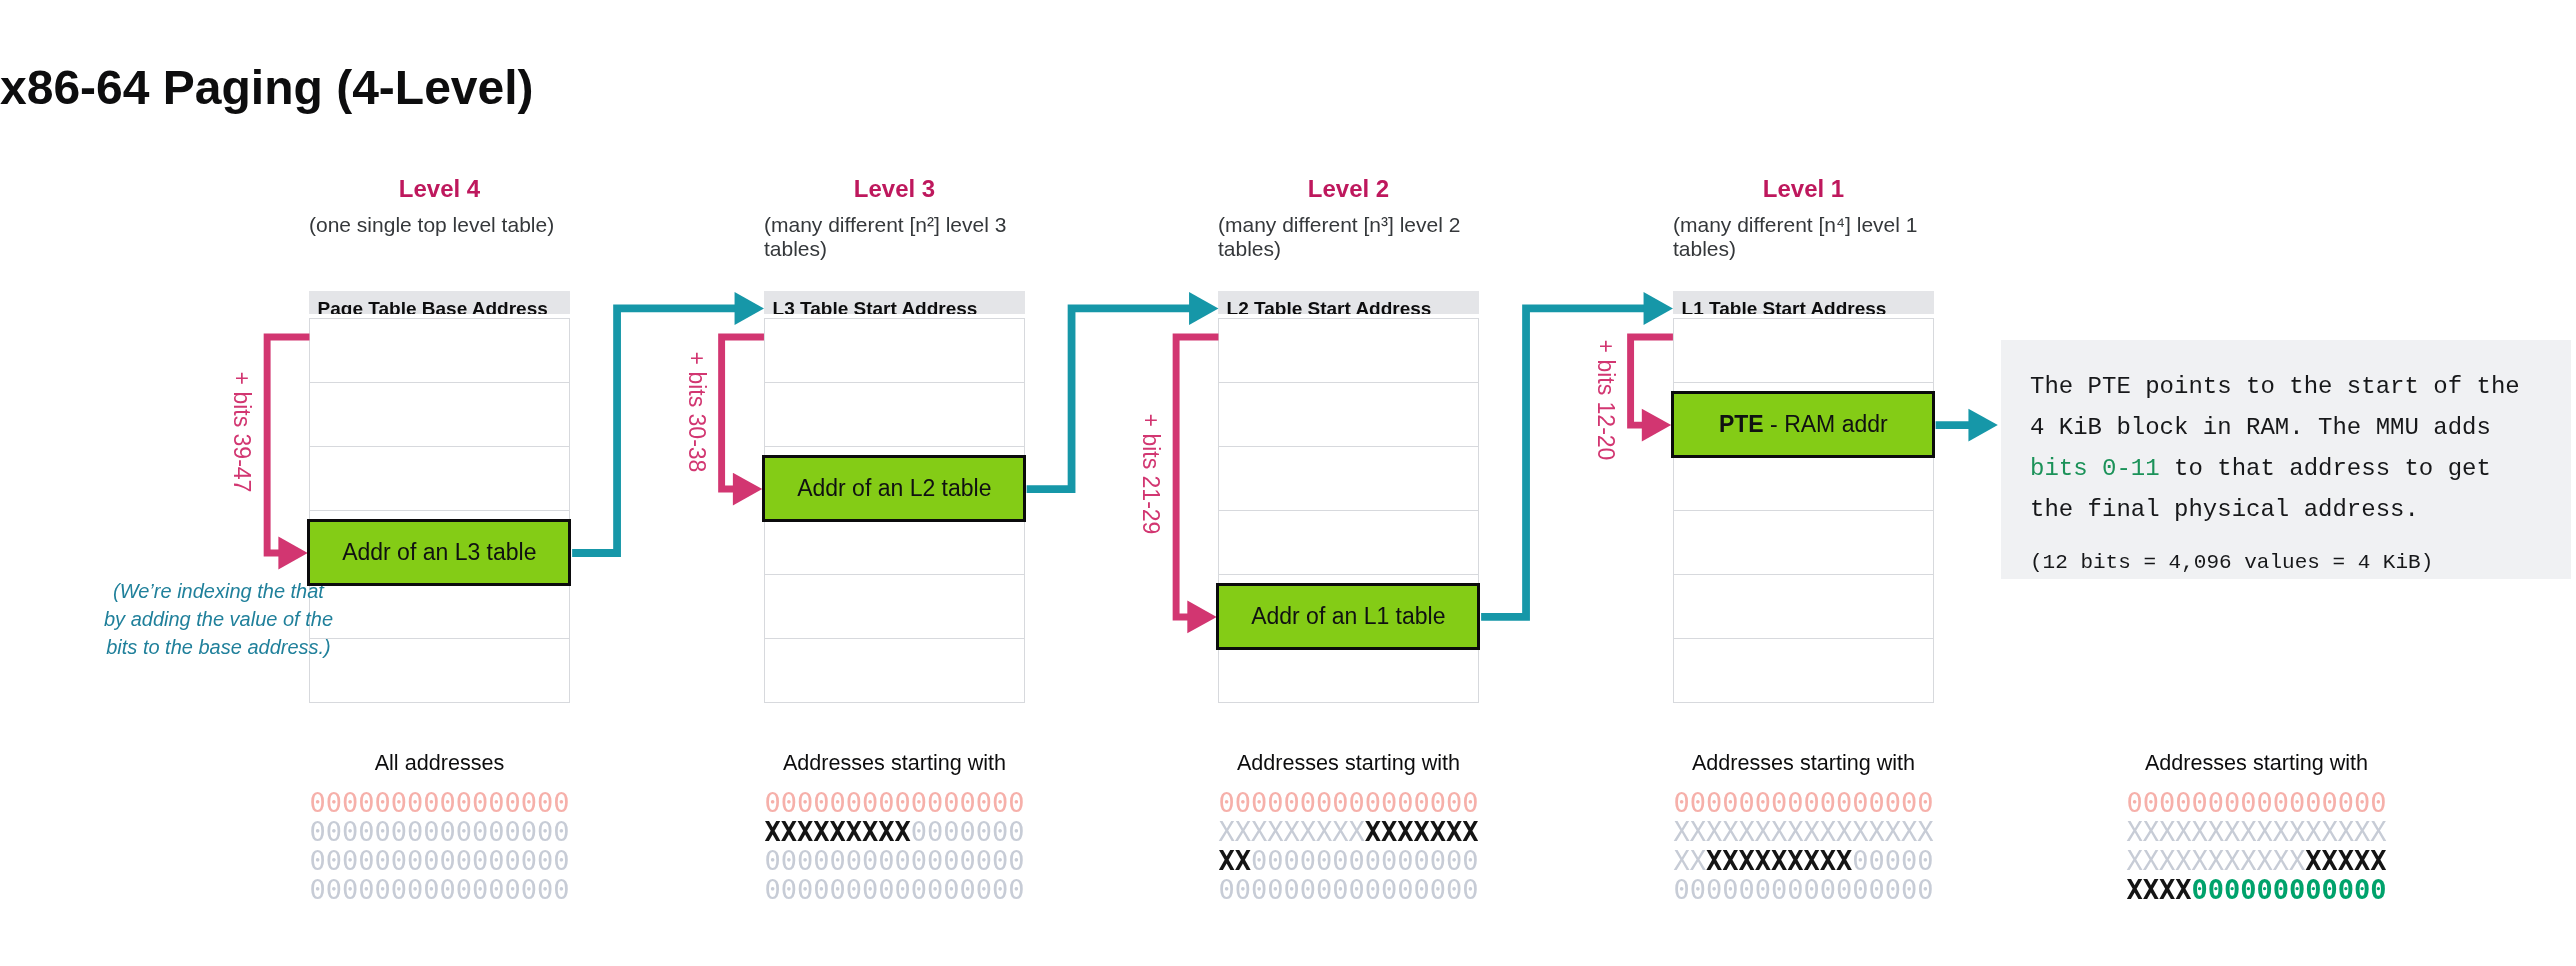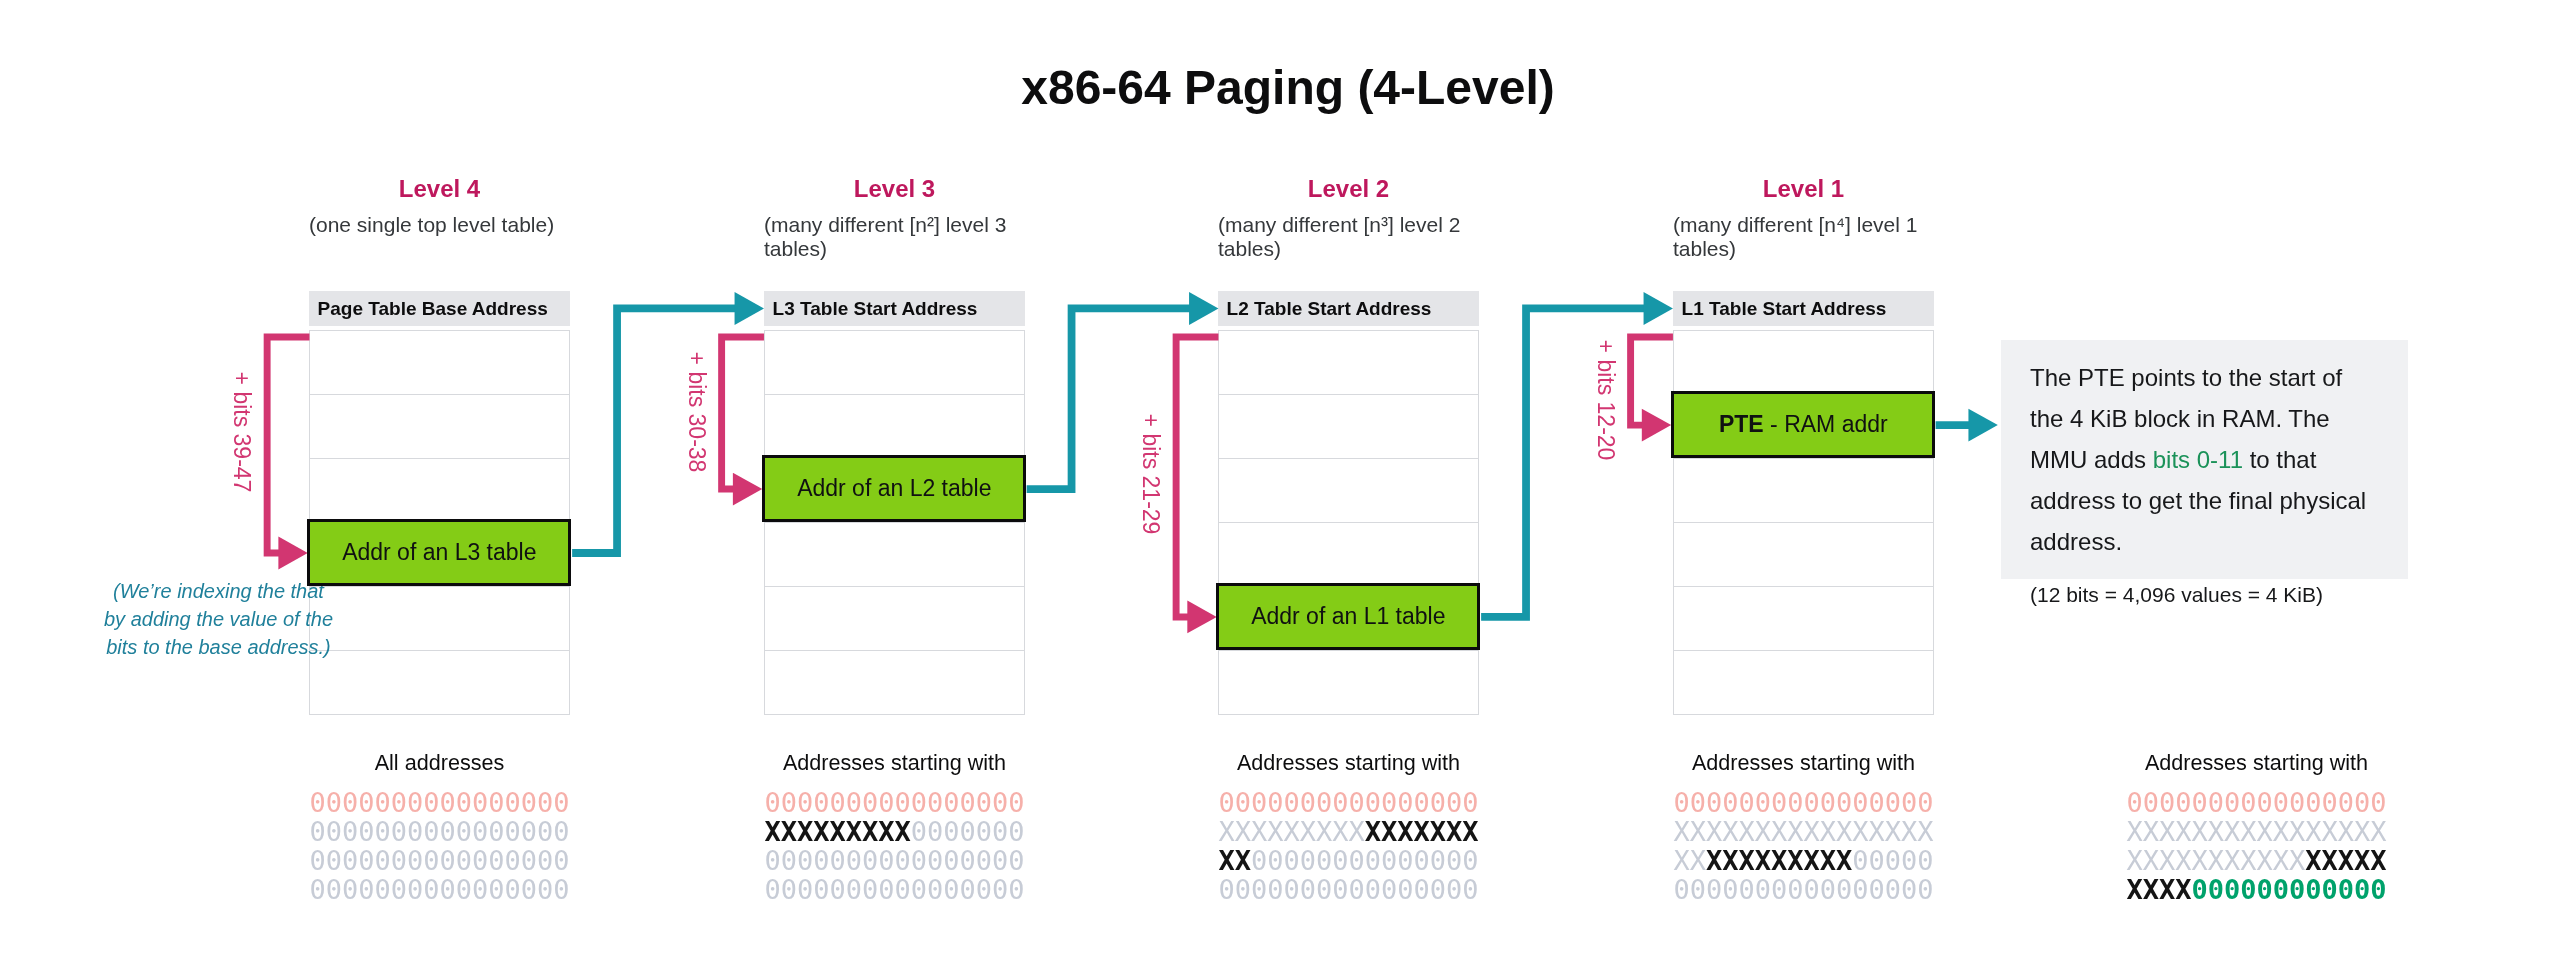--- a/index.html
+++ b/index.html
@@ -6,50 +6,50 @@
     --pink:#d23671; --teal:#1697a8; --teal-note:#20809b;
     --green-text:#1b9259; --addr-pink:#f6b0aa; --addr-gray:#c7ccd6;
     --addr-black:#141414; --addr-green:#00a26b;
     --hdr-bg:#e4e5e8; --cell-border:#d7d9dd; --block-bg:#f0f1f3; --text-dark:#17181a;
   }
   *{margin:0;padding:0;box-sizing:border-box;}
   html,body{background:#fff;}
   body{font-family:"Liberation Sans",sans-serif;color:#111;}
   .stage{position:relative;width:2576px;height:966px;background:#fff;overflow:hidden;}
 
-  .title{position:absolute;left:0;top:60px;width:100%;text-align:center;
+  .title{position:absolute;left:0;top:60px;width:100%;
          font-size:48px;font-weight:700;color:#0d0d0e;}
 
   .level{position:absolute;top:0;width:261px;height:966px;}
   .lv0{left:309px;} .lv1{left:764px;} .lv2{left:1218px;} .lv3{left:1673px;}
 
   .level-name{position:absolute;top:175px;width:100%;text-align:center;
               font-size:24px;font-weight:700;color:#be185d;}
   .level-sub{position:absolute;top:213px;width:100%;
              font-size:21px;color:#35383b;}
 
   .ptable{position:absolute;top:291px;left:0;width:261px;}
-  .ptable-header{height:35px;background:var(--hdr-bg);font-size:19px;font-weight:700;
+  .ptable-header{height:23px;background:var(--hdr-bg);font-size:19px;font-weight:700;
                  line-height:35px;padding-left:8.6px;color:#0d0d0e;white-space:nowrap;overflow:hidden;}
   .ptable-body{margin-top:3.5px;border:1.7px solid var(--cell-border);border-bottom:none;}
   .ptable-cell{height:64px;border-bottom:1.7px solid var(--cell-border);background:#fff;}
 
   .entry-box{position:absolute;left:-1.7px;width:264px;height:67px;background:#84cc16;
              border:3.5px solid #0b0b0c;display:flex;align-items:center;justify-content:center;
              font-size:23px;color:#101112;white-space:pre;z-index:3;}
   .entry-r4{top:519px;} .entry-r3{top:455px;} .entry-r5{top:583px;} .entry-r2{top:391px;}
 
   .bits-label{position:absolute;writing-mode:vertical-rl;transform:translateY(-50%);
               color:var(--pink);font-size:23px;white-space:nowrap;z-index:2;}
 
   .note-left{position:absolute;left:63px;top:577px;width:311px;text-align:center;
              font-style:italic;color:var(--teal-note);font-size:20px;line-height:28px;}
 
-  .pte-block{position:absolute;left:2001px;top:340px;width:407px;height:239px;
-             background:var(--block-bg);padding:17px 29px;}
+  .pte-block{position:absolute;left:2001px;top:340px;width:570px;height:239px;
+             background:var(--block-bg);padding:26px 29px;font-family:Liberation Mono, monospace;}
   .pte-text{font-size:24px;line-height:41px;color:var(--text-dark);}
   .pte-sub{margin-top:21px;font-size:21px;color:var(--text-dark);}
 
   .addr-col{position:absolute;top:750px;width:261px;text-align:center;}
   .ac0{left:309px;} .ac1{left:764px;} .ac2{left:1218px;} .ac3{left:1673px;} .ac4{left:2126px;}
   .addr-heading{font-size:21.6px;color:#0d0d0e;margin-bottom:12px;}
   .addr-row{font-family:"DejaVu Sans Mono",monospace;font-size:27px;line-height:29px;white-space:pre;}
 
   .seg-plain{font-weight:400;}
   .seg-bold{font-weight:700;}

